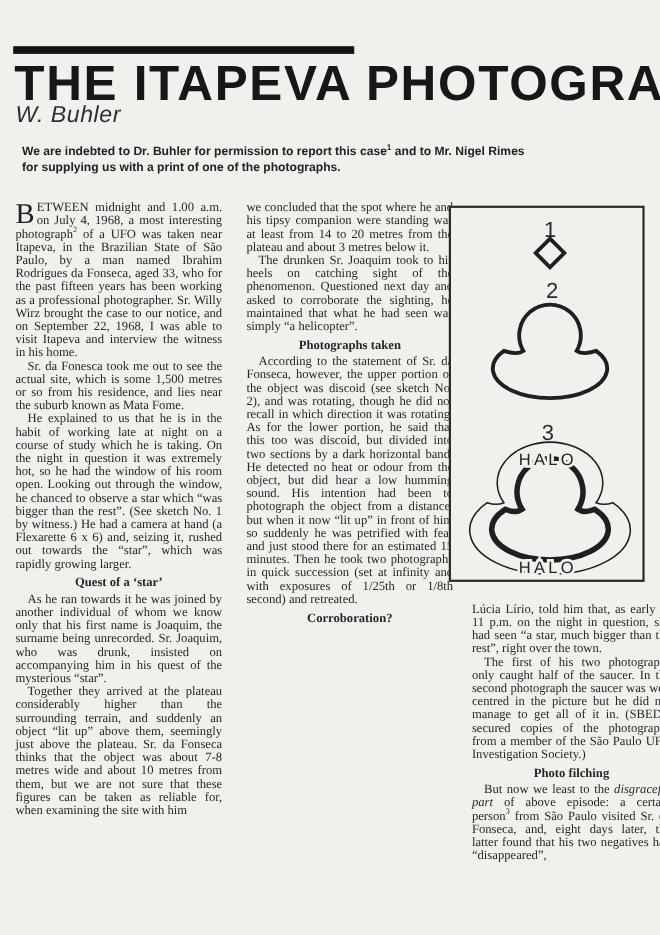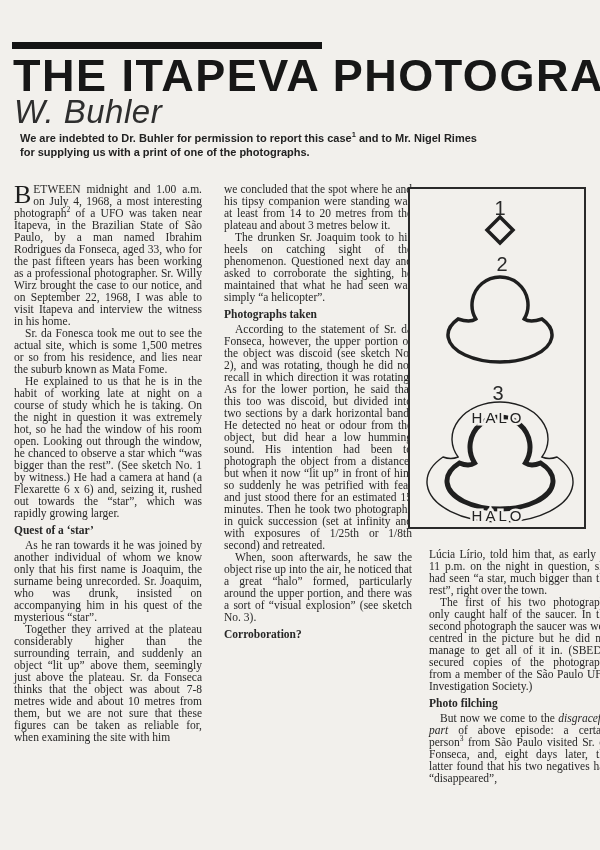--- a/index.html
+++ b/index.html
@@ -18,41 +18,41 @@
   }
   .title{
     position:absolute;left:13px;top:50px;width:575px;
     font-family:Liberation Sans, sans-serif;
     font-weight:700;font-size:45px;letter-spacing:1.5px;
     color:#171717;white-space:nowrap;
   }
   .byline{
     position:absolute;left:14px;top:93px;
     font-family:"Liberation Sans", sans-serif;
-    font-style:italic;font-size:33px;color:#2e2e2e;letter-spacing:.5px;
+    font-style:italic;font-size:21px;color:#2e2e2e;letter-spacing:.5px;
   }
   .intro{
     position:absolute;left:20px;top:132px;width:470px;
     font-family:"Liberation Sans", sans-serif;
     font-weight:700;font-size:11px;line-height:13.5px;color:#222;
   }
   .col{
     position:absolute;top:183px;
     font-size:11.5px;line-height:12px;
     text-align:justify;
     color:#272727;
   }
   .col1{left:14px;width:188px;}
   .col2{left:212px;width:188px;margin-left:12px;}
   .col3text{position:absolute;left:407px;top:548px;width:181px;
     font-size:11.5px;line-height:12px;text-align:justify;color:#272727;margin-left:22px;}
   p{margin:0;}
   p.ind{text-indent:11px;}
   .subhead{
-    font-weight:700;text-indent:0;
+    font-weight:700;text-align:center;text-indent:0;
     margin:5px 0 3px 0;
   }
   .dropcap{
     float:left;
     font-size:26px;line-height:21px;
     padding:1px 2px 0 0;
     color:#1d1d1d;
   }
   sup{font-size:7.5px;line-height:0;vertical-align:super;}
   .figbox{
@@ -90,21 +90,20 @@
   <p class="subhead">Quest of a ‘star’</p>
   <p class="ind">As he ran towards it he was joined by another individual of whom we know only that his first name is Joaquim, the surname being unrecorded. Sr. Joaquim, who was drunk, insisted on accompanying him in his quest of the mysterious “star”.</p>
   <p class="ind">Together they arrived at the plateau considerably higher than the surrounding terrain, and suddenly an object “lit up” above them, seemingly just above the plateau. Sr. da Fonseca thinks that the object was about 7-8 metres wide and about 10 metres from them, but we are not sure that these figures can be taken as reliable for, when examining the site with him</p>
 </div>
 
 <div class="col col2">
   <p>we concluded that the spot where he and his tipsy companion were standing was at least from 14 to 20 metres from the plateau and about 3 metres below it.</p>
   <p class="ind">The drunken Sr. Joaquim took to his heels on catching sight of the phenomenon. Questioned next day and asked to corroborate the sighting, he maintained that what he had seen was simply “a helicopter”.</p>
   <p class="subhead">Photographs taken</p>
   <p class="ind">According to the statement of Sr. da Fonseca, however, the upper portion of the object was discoid (see sketch No. 2), and was rotating, though he did not recall in which direction it was rotating. As for the lower portion, he said that this too was discoid, but divided into two sections by a dark horizontal band. He detected no heat or odour from the object, but did hear a low humming sound. His intention had been to photograph the object from a distance, but when it now “lit up” in front of him so suddenly he was petrified with fear and just stood there for an estimated 15 minutes. Then he took two photographs in quick succession (set at infinity and with exposures of 1/25th or 1/8th second) and retreated.</p>
-  <p class="ind">When, soon afterwards, he saw the object rise up into the air, he noticed that a great “halo” formed, particularly around the upper portion, and there was a sort of “visual explosion” (see sketch No. 3).</p>
   <p class="subhead">Corroboration?</p>
 </div>
 
 <div class="figbox">
   <svg width="170" height="334" viewBox="0 0 170 334">
     <text class="figlabel" x="90" y="26" text-anchor="middle">1</text>
     <polygon class="sketchline" points="90,28 103,41 90,54 77,41" stroke-width="3.5"></polygon>
 
     <text class="figlabel" x="92" y="82" text-anchor="middle">2</text>
     <path class="sketchline" stroke-width="3.5" d="M 65.8 130 A 28 28 0 1 1 114.2 130 Q 120 134 131.9 130 A 52 27 0 1 1 48.1 130 Q 60 134 65.8 130 Z"></path>
@@ -114,14 +113,14 @@
     <path class="sketchline" stroke-width="5" d="M 64.6 274 A 30 30 0 1 1 115.4 274 Q 121 278 130.6 274 A 53 28 0 1 1 49.4 274 Q 59 278 64.6 274 Z"></path>
     <text class="halotext" x="88" y="234" text-anchor="middle">HALO</text>
     <text class="halotext" x="88" y="332" text-anchor="middle">HALO</text>
   </svg>
 </div>
 
 <div class="col3text">
   <p>Lúcia Lírio, told him that, as early as 11 p.m. on the night in question, she had seen “a star, much bigger than the rest”, right over the town.</p>
   <p class="ind">The first of his two photographs only caught half of the saucer. In the second photograph the saucer was well centred in the picture but he did not manage to get all of it in. (SBEDV secured copies of the photographs from a member of the São Paulo UFO Investigation Society.)</p>
   <p class="subhead">Photo filching</p>
-  <p class="ind"><span>But now we come to the </span><i>disgraceful part</i><span> of above episode: a certain person</span><sup>3</sup><span> from São Paulo visited Sr. da Fonseca, and, eight days later, the latter found that his two negatives had “disappeared”,</span></p>
+  <p class="ind"><span>But now we least to the </span><i>disgraceful part</i><span> of above episode: a certain person</span><sup>3</sup><span> from São Paulo visited Sr. da Fonseca, and, eight days later, the latter found that his two negatives had “disappeared”,</span></p>
 </div>
 
 </body></html>

